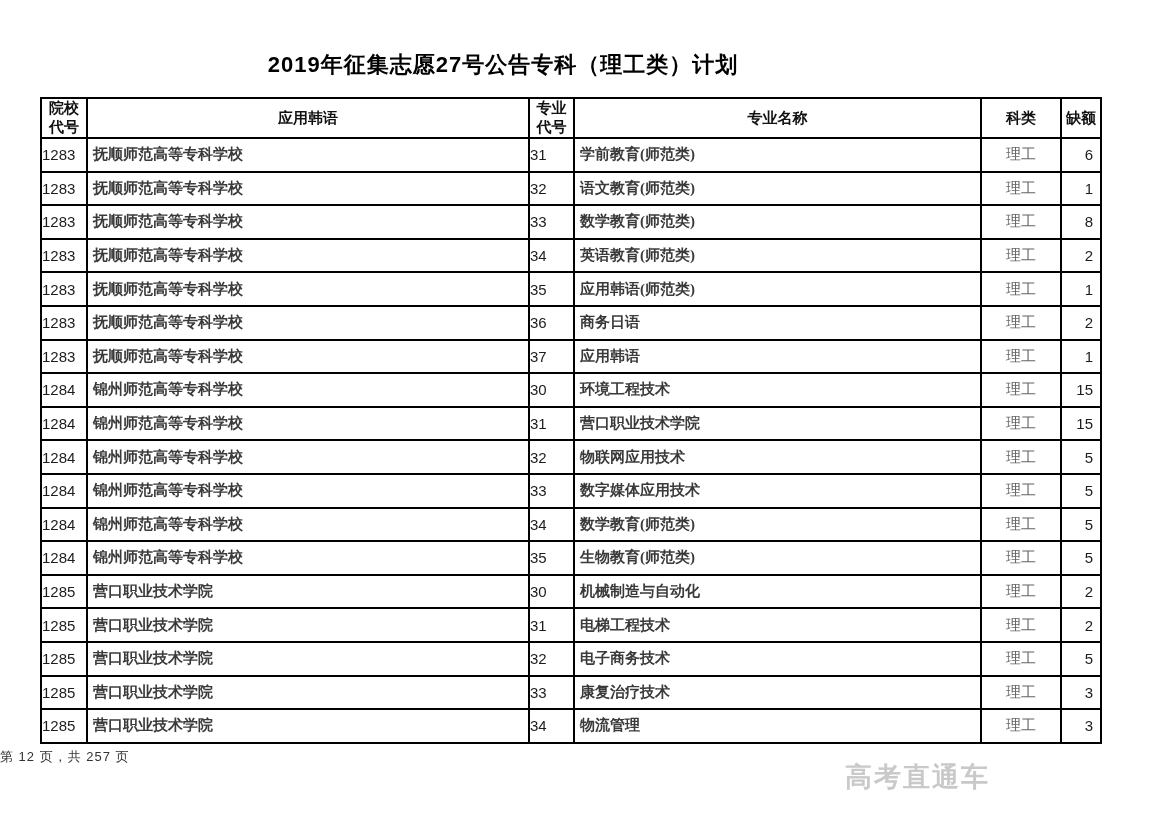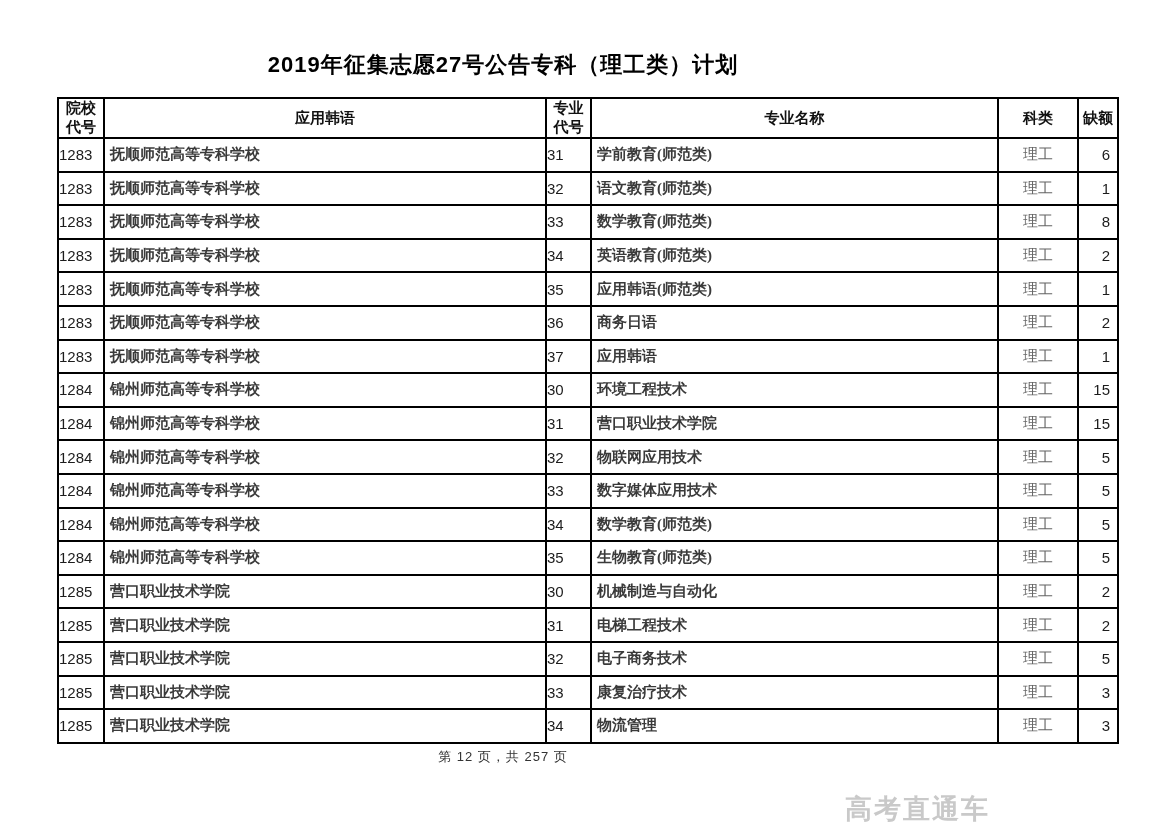--- a/index.html
+++ b/index.html
@@ -19,21 +19,21 @@
     top: 50px; left: 0; width: 100%;
     text-align: center;
     font-family: "Liberation Sans", sans-serif;
     font-weight: bold;
     font-size: 22px;
     color: #000000;
     letter-spacing: 1px;
   }
   table.plan {
     position: absolute;
-    top: 97px; left: 57px;
+    top: 97px; left: 40px;
     width: 1060px;
     border-collapse: collapse;
     table-layout: fixed;
   }
   table.plan th, table.plan td {
     border: 2px solid #000000;
     overflow: hidden;
     vertical-align: middle;
   }
   table.plan th {
@@ -69,29 +69,29 @@
   }
   td.vac {
     font-family: "Liberation Sans", sans-serif;
     text-align: right;
     padding-right: 7px;
     color: #1c1c1c;
   }
   .page-footer {
     position: absolute;
     top: 748px; left: 0; width: 100%;
-    text-align: center;
+    text-align: left;
     font-family: "Liberation Sans", sans-serif;
     font-size: 13px;
     color: #333333;
     letter-spacing: 1px;
   }
   .watermark {
     position: absolute;
-    top: 791px; right: 16px;
+    top: 759px; right: 16px;
     font-family: "Liberation Sans", sans-serif;
     font-size: 27px;
     font-weight: bold;
     color: #c9c9c9;
     letter-spacing: 2px;
   }
 </style>
 </head>
 <body>
 

